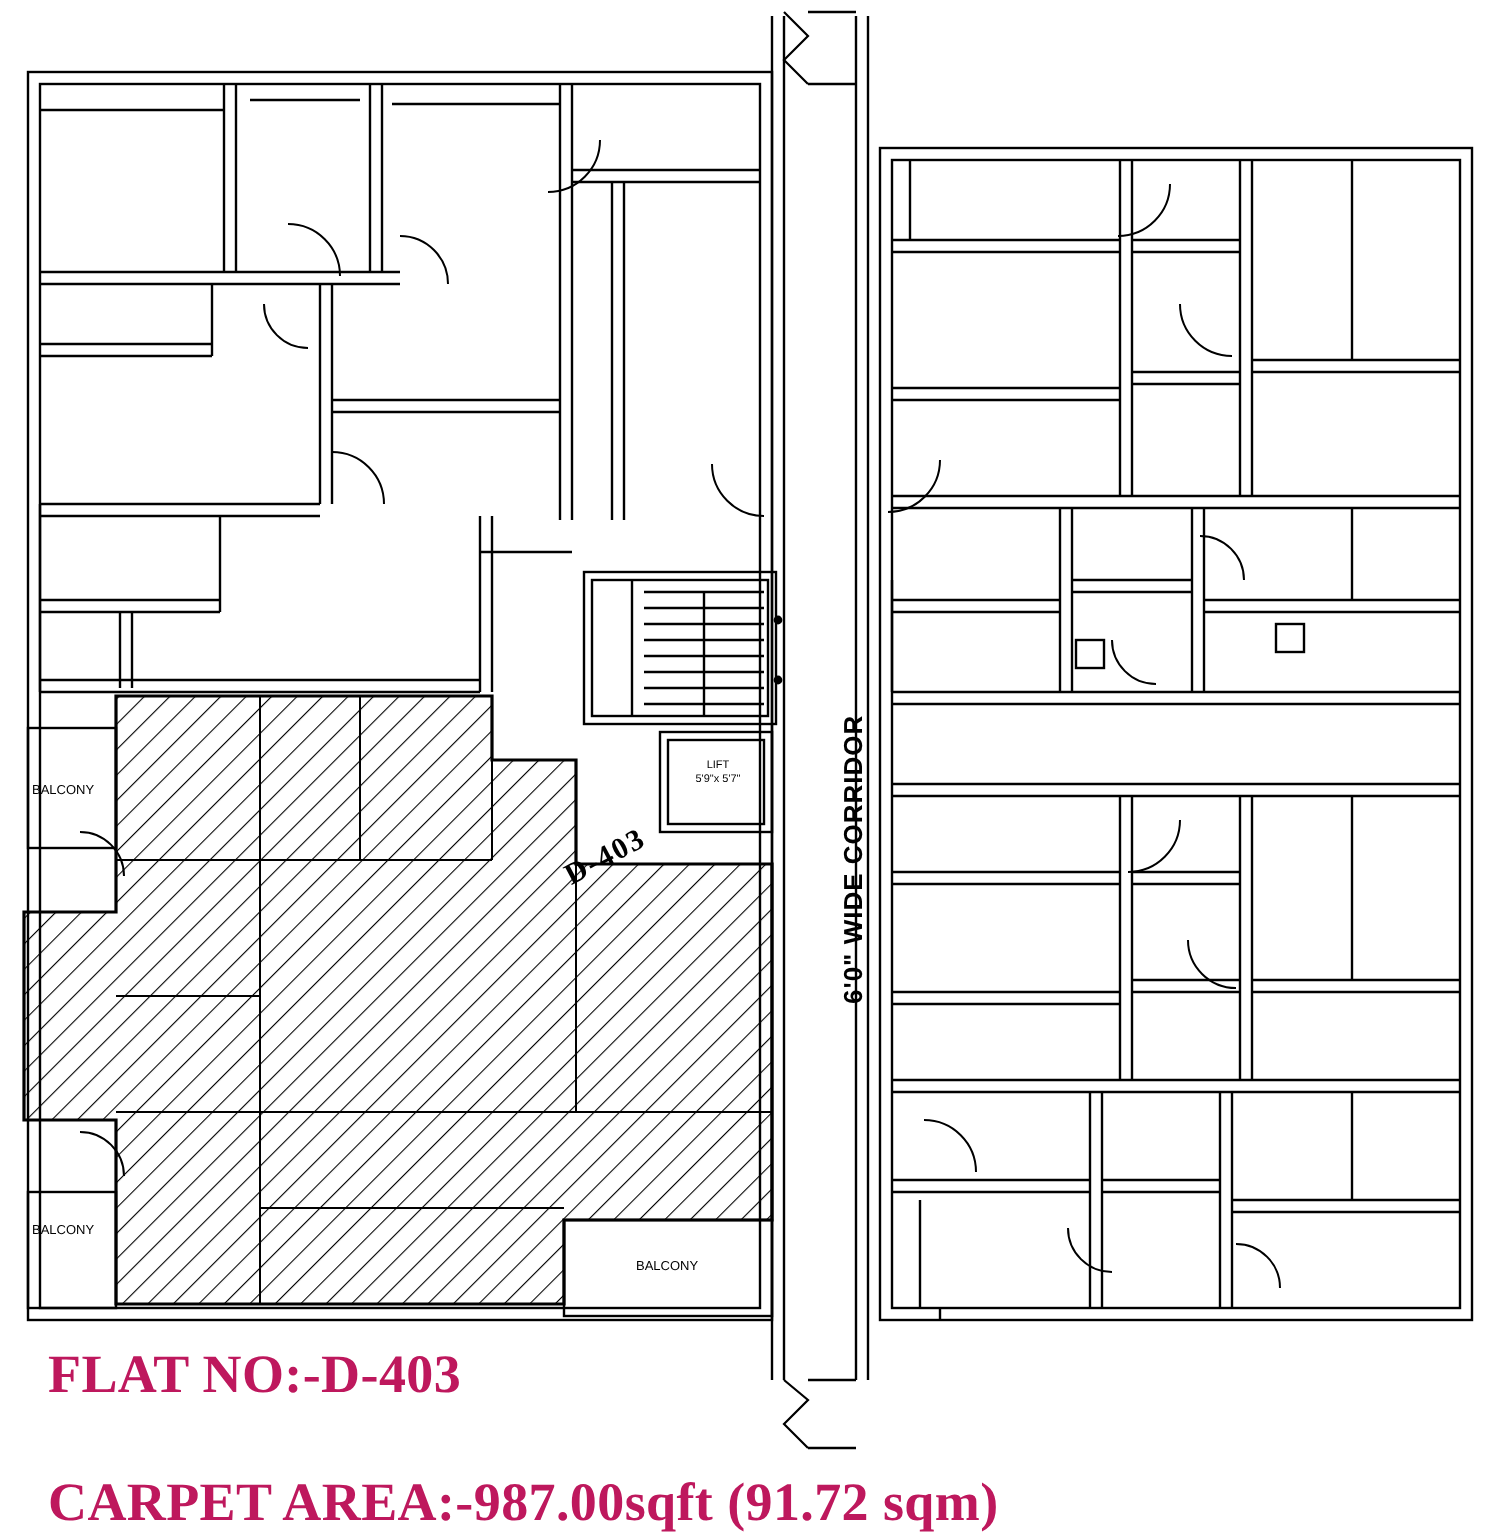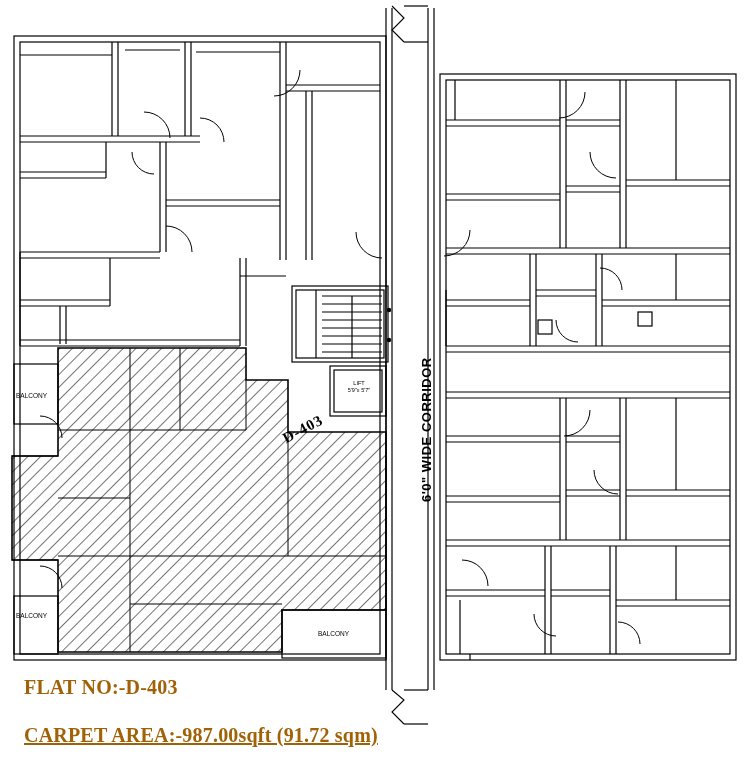--- a/index.html
+++ b/index.html
@@ -31,29 +31,28 @@
   }
   .caption-block {
     position: absolute;
     left: 24px;
     top: 672px;
     width: 560px;
   }
   .caption-line {
     font-family: "Liberation Serif", serif;
     font-weight: bold;
-    font-size: 20px;
+    font-size: 27px;
     letter-spacing: 0.2px;
-    color: #a16207;
+    color: #be185d;
     line-height: 30px;
     white-space: nowrap;
   }
   .caption-line.second {
-    margin-top: 18px;
-    text-decoration: underline;
+    margin-top: 34px;
   }
   .vert-label {
     position: absolute;
     left: 399px;
     top: 284px;
     width: 24px;
     height: 220px;
     pointer-events: none;
   }
   .vert-label span {

